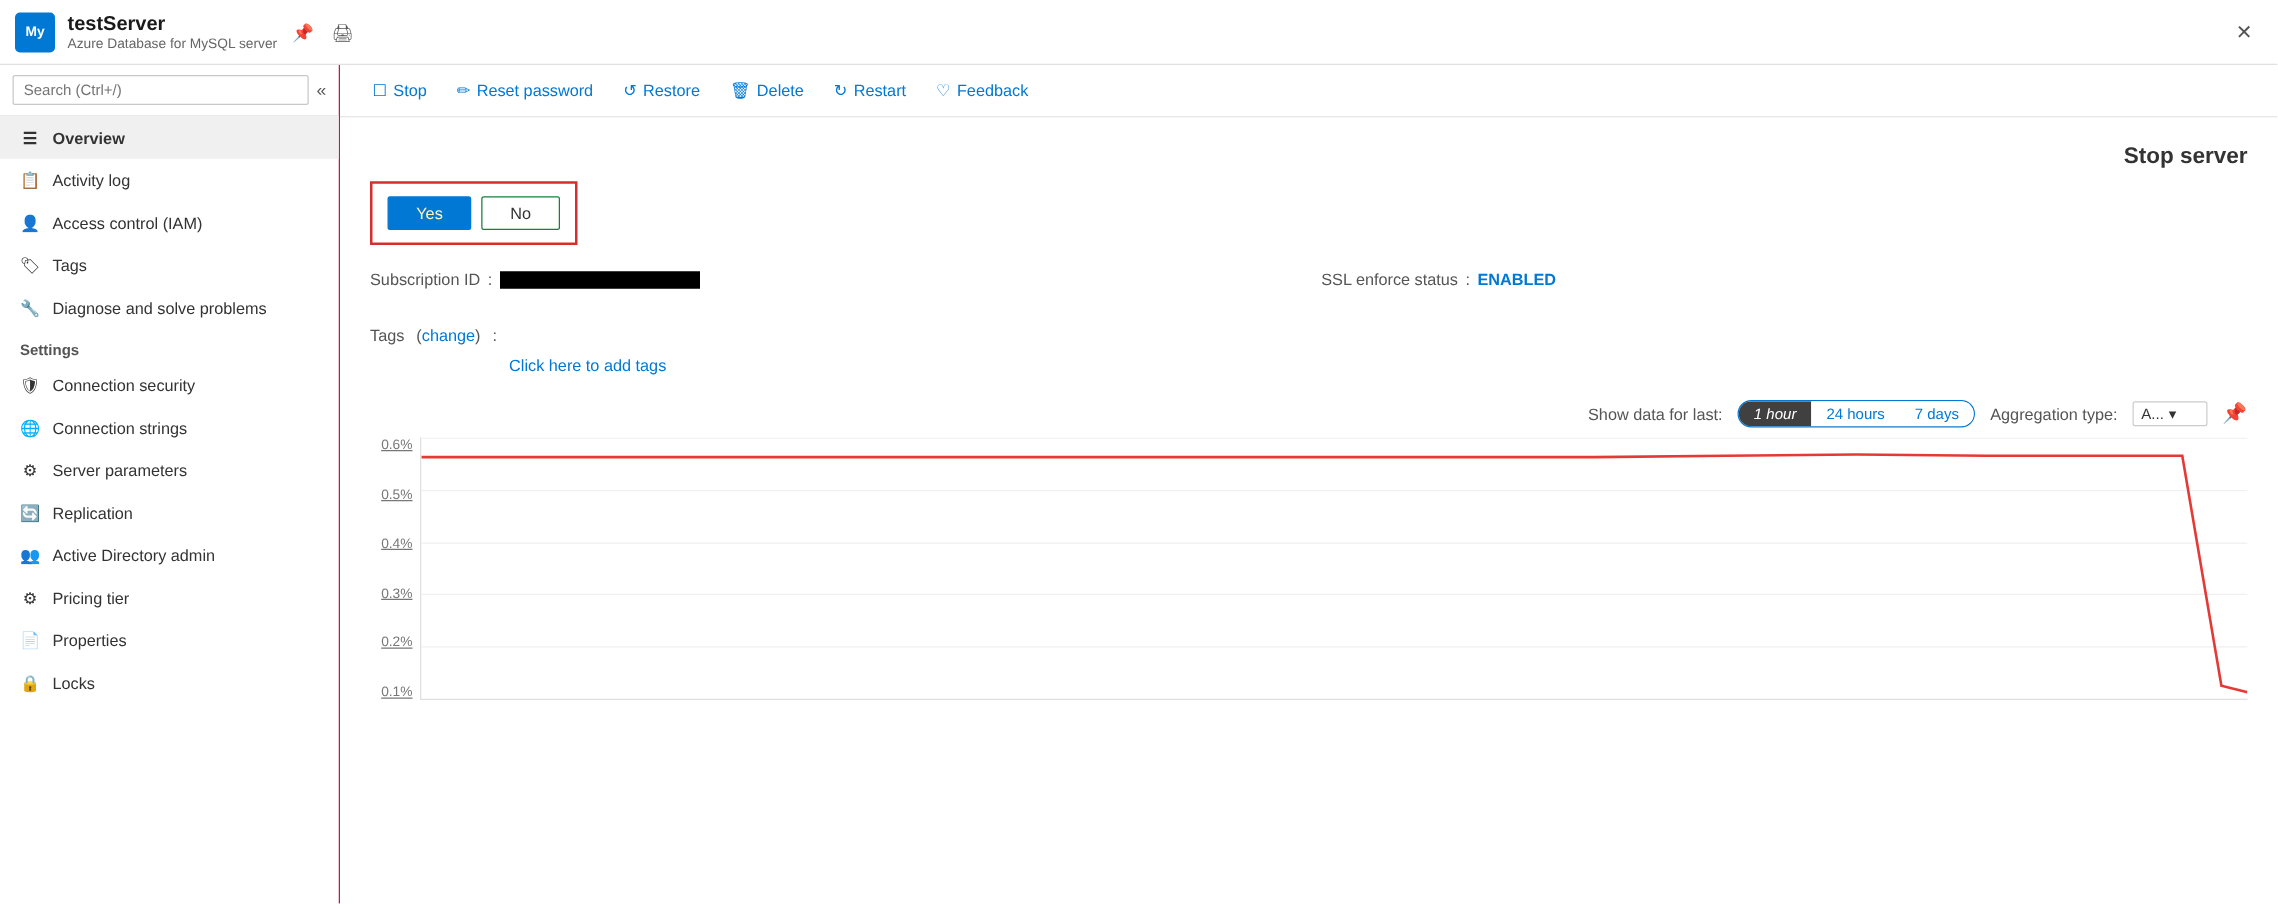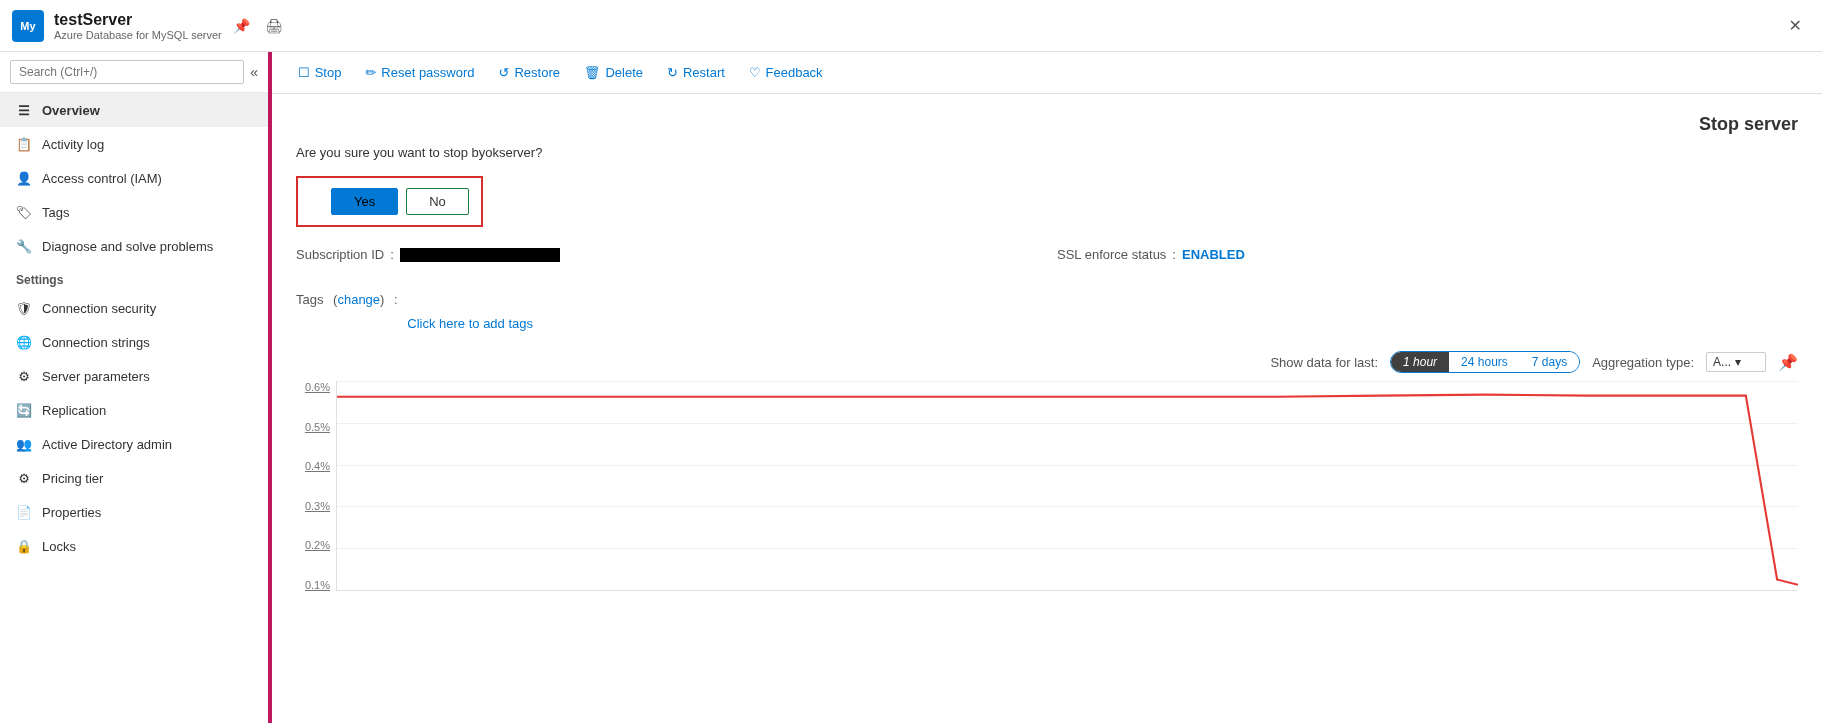--- a/index.html
+++ b/index.html
@@ -23,21 +23,21 @@
     .title-sub { font-size: 11px; color: #666; }
     .title-icons { display: flex; gap: 10px; align-items: center; }
     .title-icon-btn { background: none; border: none; cursor: pointer; color: #555; font-size: 14px; padding: 2px; }
     .close-btn { background: none; border: none; cursor: pointer; font-size: 16px; color: #555; padding: 4px 8px; }
 
     
     .main-container { display: flex; flex: 1; overflow: hidden; }
 
     
     .sidebar {
-      width: 272px; background: #fff; border-right: 4px solid #be185d;
+      width: 272px; background: #fff; border-right: 1px solid #be185d;
       display: flex; flex-direction: column; overflow-y: auto; flex-shrink: 0;
     }
     .sidebar-search {
       padding: 8px 10px; border-bottom: 1px solid #e8e8e8;
       display: flex; align-items: center; gap: 6px;
     }
     .sidebar-search input {
       flex: 1; border: 1px solid #c8c8c8; padding: 4px 8px; font-size: 12px;
       border-radius: 2px; outline: none;
     }
@@ -73,22 +73,22 @@
 
     .stop-server-title { font-size: 18px; font-weight: 600; margin-bottom: 10px; text-align: right; }
     .stop-server-desc { font-size: 13px; color: #333; margin-bottom: 16px; }
 
     
     .confirm-box {
       border: 2px solid #d32f2f; display: inline-flex; gap: 8px;
       padding: 10px 12px; margin-bottom: 20px; align-items: center;
     }
     .btn-yes {
-      background: #0078d4; color: #000000; border: 1px solid #0078d4;
-      padding: 5px 22px; font-size: 13px; cursor: pointer; border-radius: 2px; margin-left: 21px;
+      background: #0078d4; color: #fef9c3; border: 1px solid #0078d4;
+      padding: 5px 22px; font-size: 13px; cursor: pointer; border-radius: 2px;
     }
     .btn-no {
       background: #fff; color: #333; border: 1px solid #15803d;
       padding: 5px 22px; font-size: 13px; cursor: pointer; border-radius: 2px;
     }
 
     
     .info-grid { display: grid; grid-template-columns: 1fr 1fr; gap: 6px 20px; margin-bottom: 20px; }
     .info-row { display: flex; align-items: center; gap: 6px; font-size: 13px; }
     .info-label { color: #555; white-space: nowrap; }
@@ -246,21 +246,20 @@
       </button>
       <button class="toolbar-btn">
         <span>♡</span>
         <span>Feedback</span>
       </button>
     </div>
 
     <div class="page-content">
       
       <h2 class="stop-server-title">Stop server</h2>
-      <p class="stop-server-desc">Are you sure you want to stop byokserver?</p>
 
       <div class="confirm-box">
         <button class="btn-yes">Yes</button>
         <button class="btn-no">No</button>
       </div>
 
       
       <div class="info-grid">
         <div class="info-row">
           <span class="info-label">Subscription ID</span>

